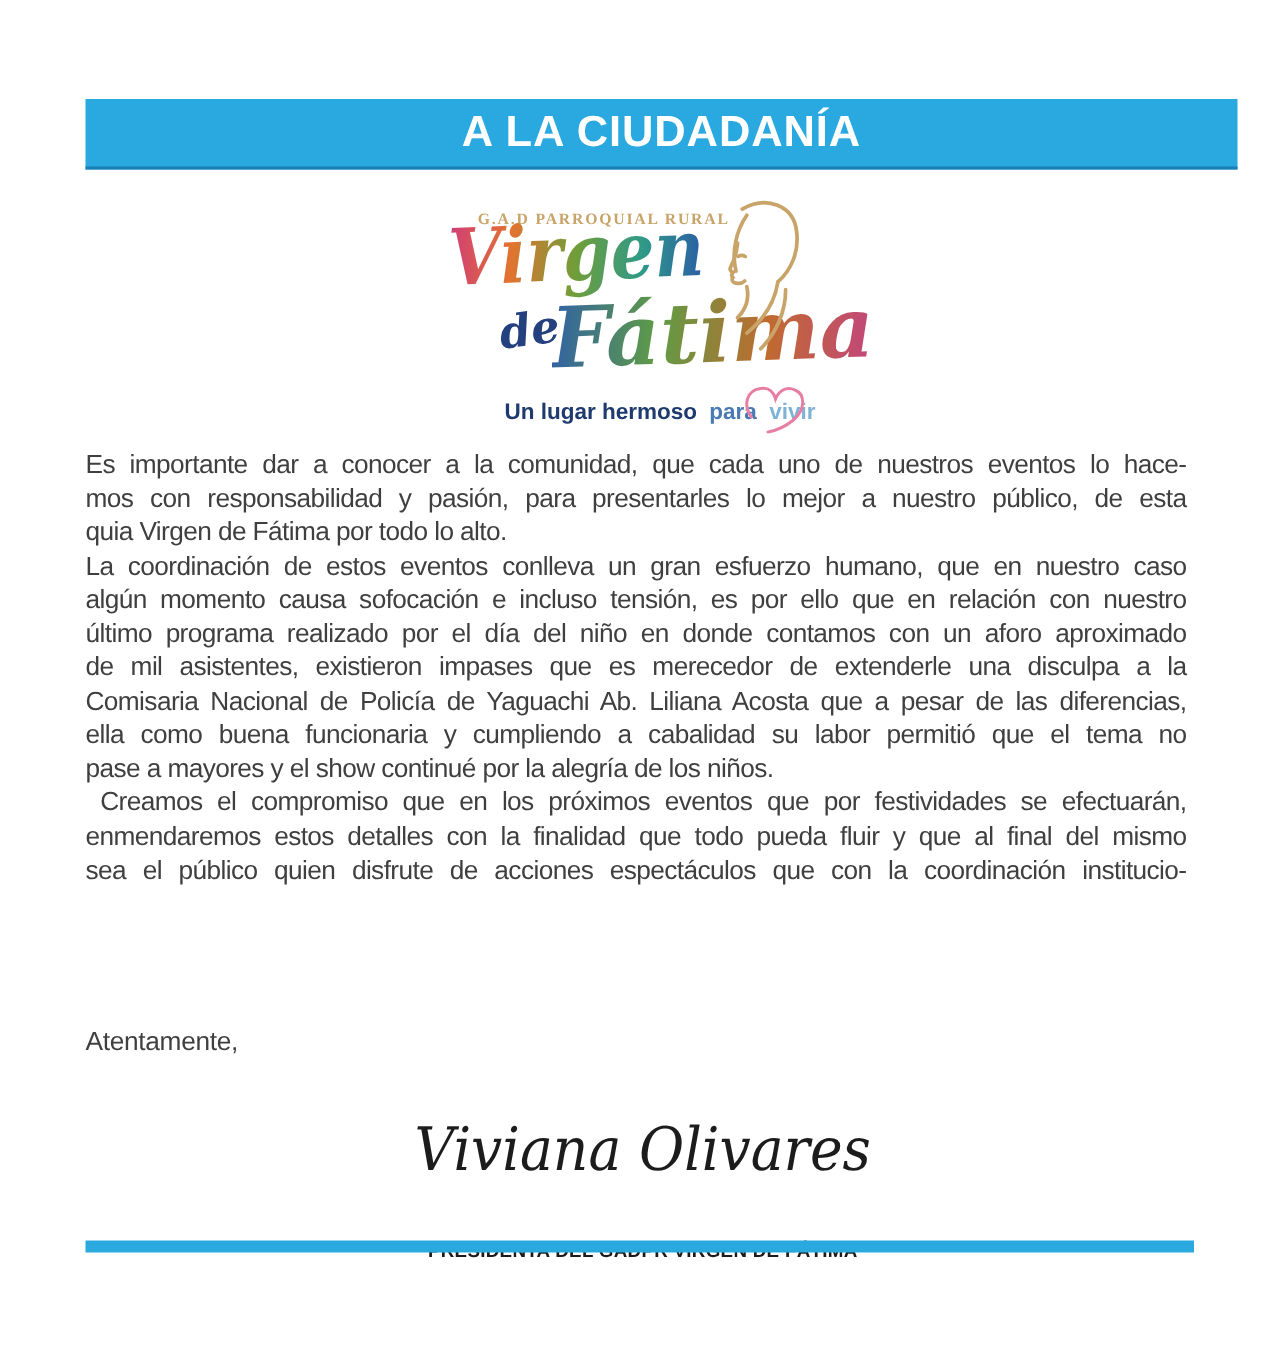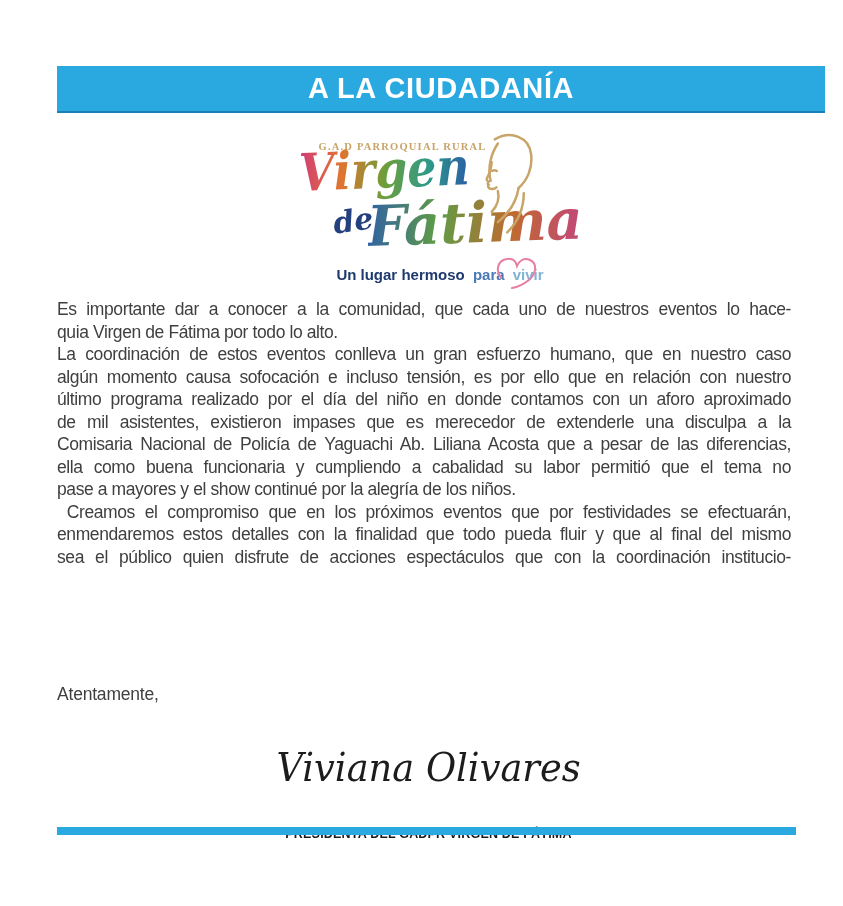--- a/index.html
+++ b/index.html
@@ -173,20 +173,21 @@
       <span class="t3">vivir</span>
     </div>
 
     <svg class="heart-svg" width="44" height="40" viewBox="0 0 44 40">
       <path d="M 7 26 C 1 18 4 8 13 7 C 19 6 22 10 23 14 C 25 9 30 5 36 8 C 43 11 43 21 35 28 C 30 32 24 35 18 36"></path>
     </svg>
   </div>
 
   <div class="letter-body">
       <div class="body-line">Es importante dar a conocer a la comunidad, que cada uno de nuestros eventos lo hace-</div>
+      <div class="body-line">mos con responsabilidad y pasión, para presentarles lo mejor a nuestro público, de esta</div>
       <div class="body-line para-end">quia Virgen de Fátima por todo lo alto.</div>
       <div class="body-line">La coordinación de estos eventos conlleva un gran esfuerzo humano, que en nuestro caso</div>
       <div class="body-line">algún momento causa sofocación e incluso tensión, es por ello que en relación con nuestro</div>
       <div class="body-line">último programa realizado por el día del niño en donde contamos con un aforo aproximado</div>
       <div class="body-line">de mil asistentes, existieron impases que es merecedor de extenderle una disculpa a la</div>
       <div class="body-line">Comisaria Nacional de Policía de Yaguachi Ab. Liliana Acosta que a pesar de las diferencias,</div>
       <div class="body-line">ella como buena funcionaria y cumpliendo a cabalidad su labor permitió que el tema no</div>
       <div class="body-line para-end">pase a mayores y el show continué por la alegría de los niños.</div>
       <div class="body-line">&nbsp;Creamos el compromiso que en los próximos eventos que por festividades se efectuarán,</div>
       <div class="body-line">enmendaremos estos detalles con la finalidad que todo pueda fluir y que al final del mismo</div>

